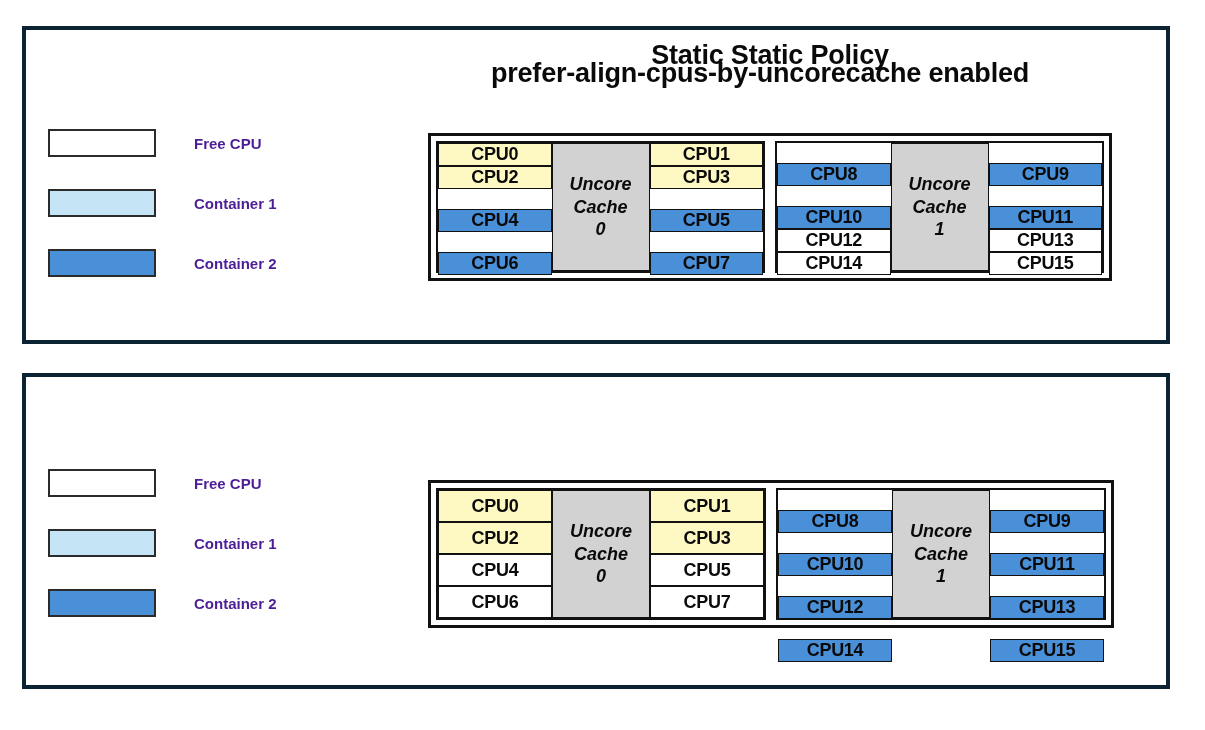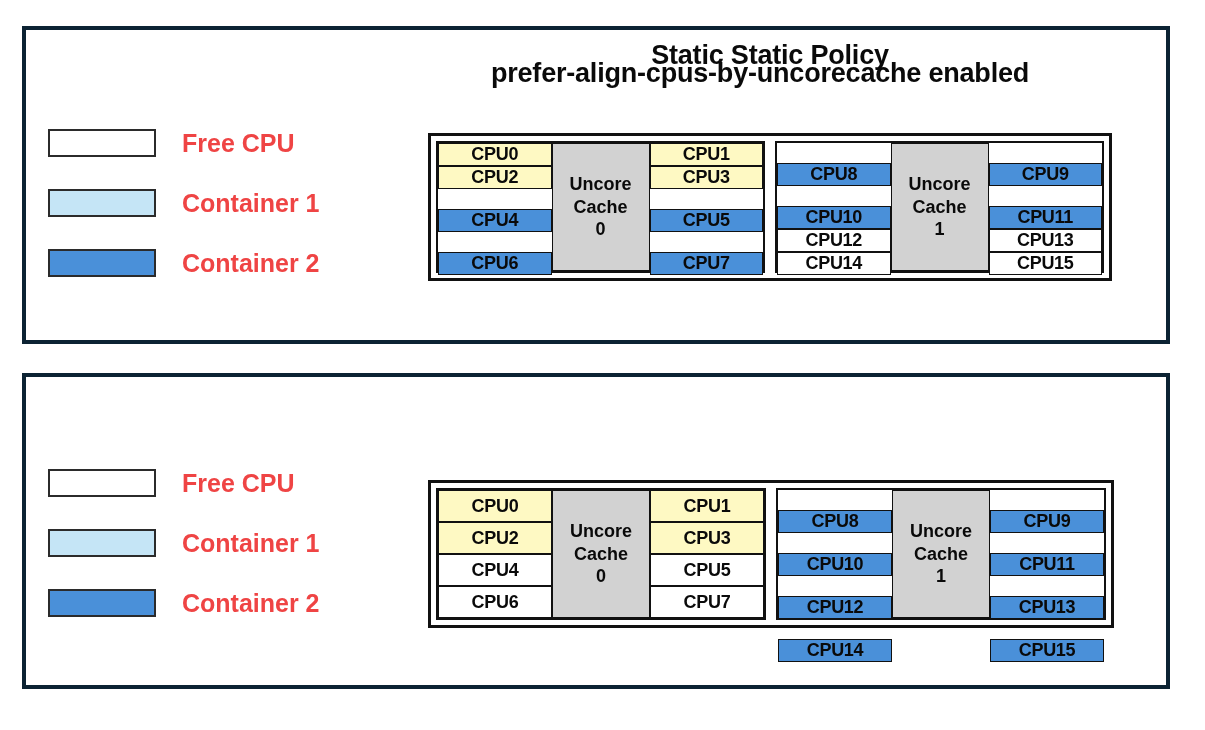--- a/index.html
+++ b/index.html
@@ -57,24 +57,24 @@
     margin-bottom: 26px;
   }
   .legend-swatch {
     width: 108px;
     height: 28px;
     border: 2px solid #2b2b2b;
     box-sizing: border-box;
     flex: 0 0 auto;
   }
   .legend-label {
-    margin-left: 26px;
-    font-size: 25px;
-    font-weight: bold;
-    color: #ef4444;
+    margin-left: 38px;
+    font-size: 15px;
+    font-weight: bold;
+    color: #4c1d95;
     white-space: nowrap;
   }
 
   
   .grid-outer {
     position: absolute;
     border: 3px solid #111111;
     background: #ffffff;
     box-sizing: border-box;
     padding: 5px;
@@ -120,20 +120,21 @@
     box-sizing: border-box;
     display: flex;
     flex-direction: column;
     align-items: center;
     justify-content: center;
     font-size: 18px;
     font-weight: bold;
     color: #0a0a0a;
     line-height: 1.25;
     text-align: center;
+    font-style: italic;
   }
   .cache-box span { display: block; }
 </style>
 </head>
 <body>
 
 <div class="panel" id="panel-1"></div>
 
 <div class="panel-title" id="title-1">Static Static Policy</div>
 

